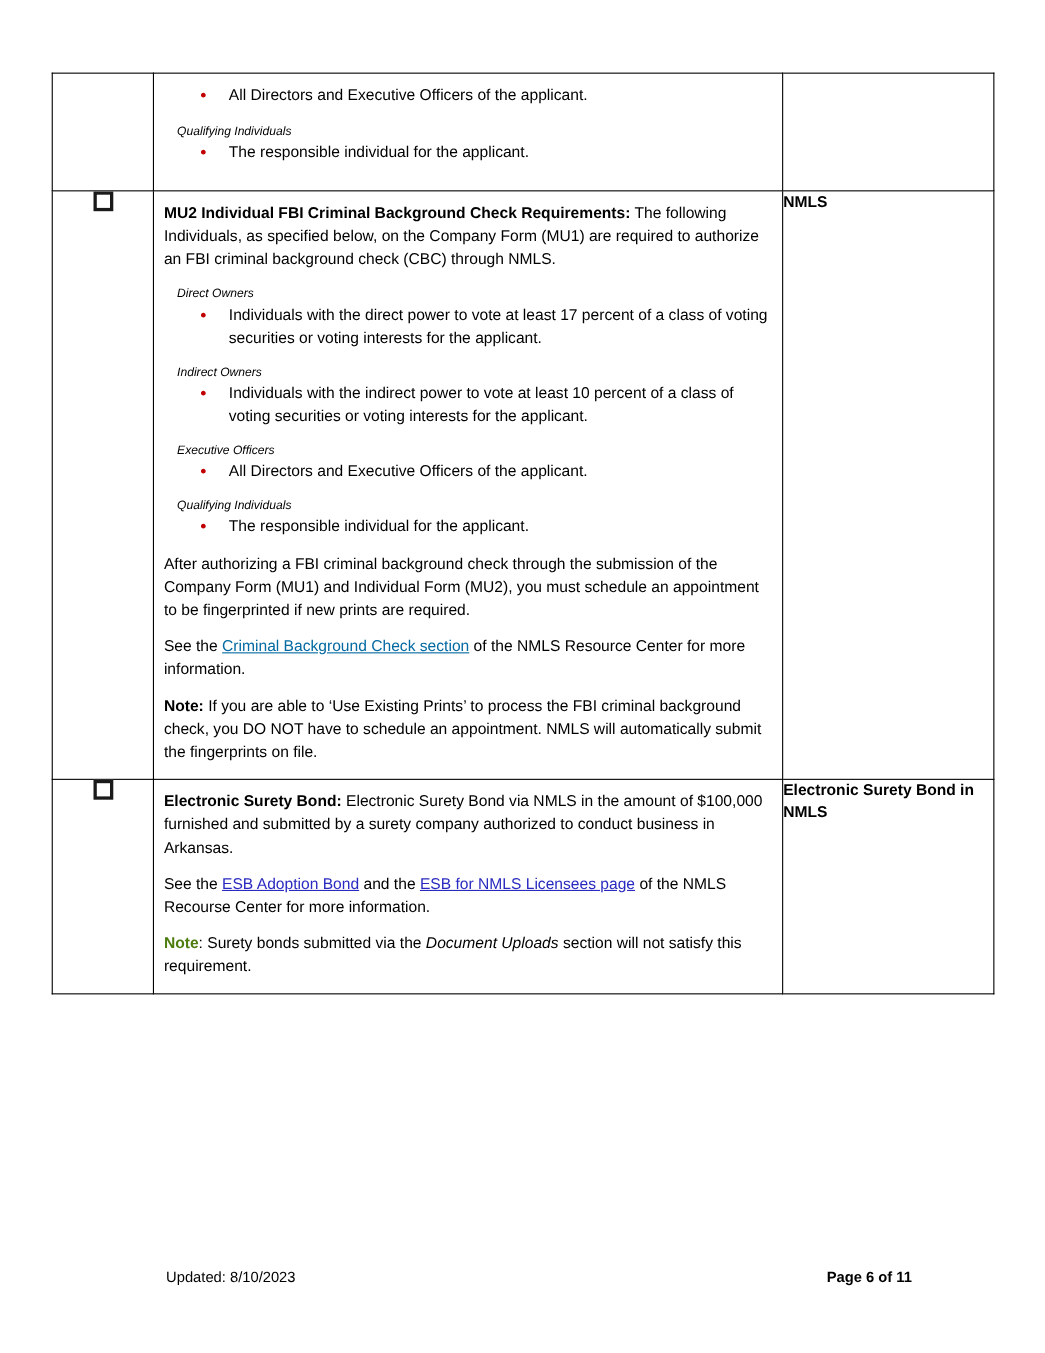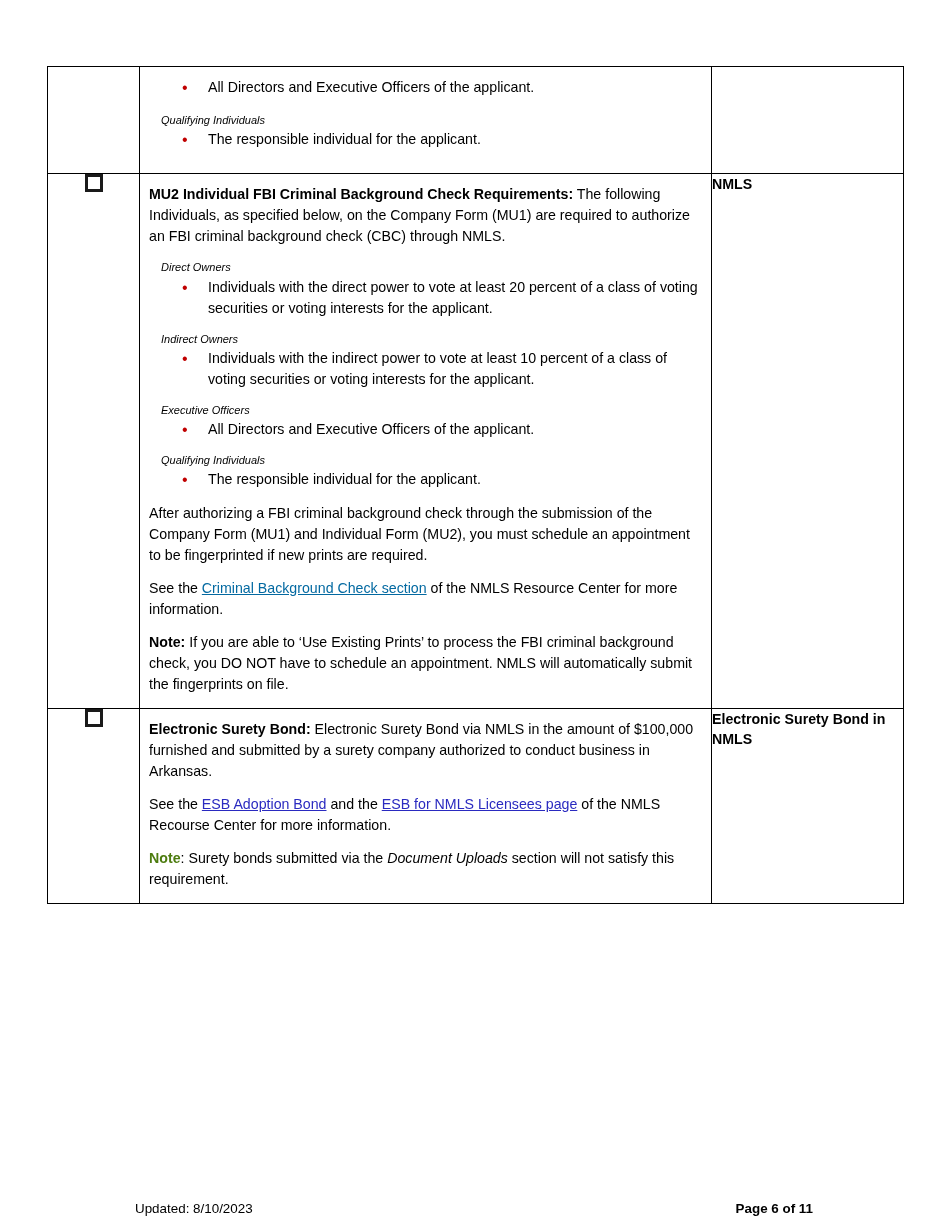--- a/index.html
+++ b/index.html
@@ -113,27 +113,26 @@
     text-decoration: underline;
   }
   .note-blue {
     color: #4d7c0f;
     font-weight: bold;
   }
 
   
   .footer {
     position: absolute;
-    left: 47px;
+    left: 63px;
     top: 1153px;
     width: 856px;
     display: flex;
     justify-content: space-between;
     font-size: 13.4px;
-    margin-top: 48px;
   }
   .footer-left { padding-left: 88px; }
   .footer-right { padding-right: 90px; font-weight: bold; }
 </style>
 </head>
 <body>
 
 <div class="page">
 
   <table class="req-table">
@@ -163,21 +162,21 @@
       <tr>
         <td class="check-cell">
           <span class="checkbox"></span>
         </td>
         <td>
           <div class="cell-pad">
             <p class="para"><span class="b">MU2 Individual FBI Criminal Background Check Requirements:</span><span> The following Individuals, as specified below, on the Company Form (MU1) are required to authorize an FBI criminal background check (CBC) through NMLS.</span></p>
 
             <p class="sub-head">Direct Owners</p>
             <ul class="bullets">
-              <li>Individuals with the direct power to vote at least 20 percent of a class of voting securities or voting interests for the applicant.</li>
+              <li>Individuals with the direct power to vote at least 17 percent of a class of voting securities or voting interests for the applicant.</li>
             </ul>
 
             <p class="sub-head">Indirect Owners</p>
             <ul class="bullets">
               <li>Individuals with the indirect power to vote at least 10 percent of a class of voting securities or voting interests for the applicant.</li>
             </ul>
 
             <p class="sub-head">Executive Officers</p>
             <ul class="bullets">
               <li>All Directors and Executive Officers of the applicant.</li>

